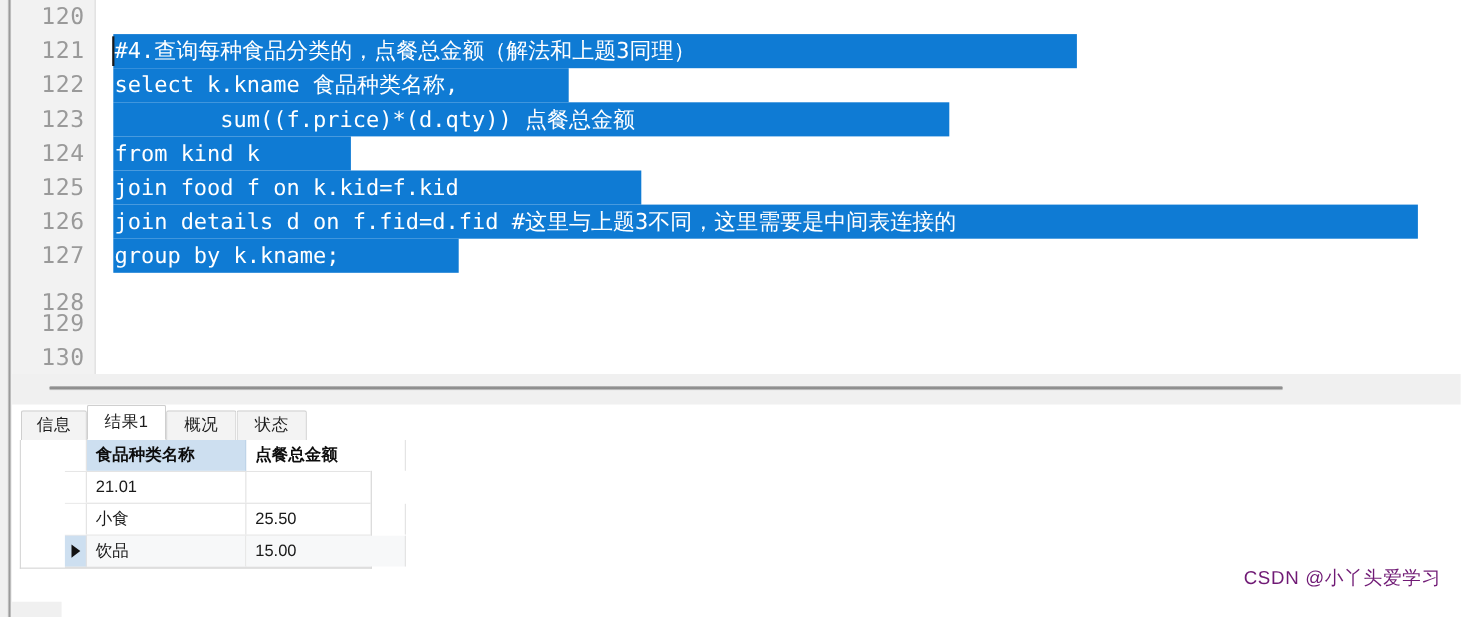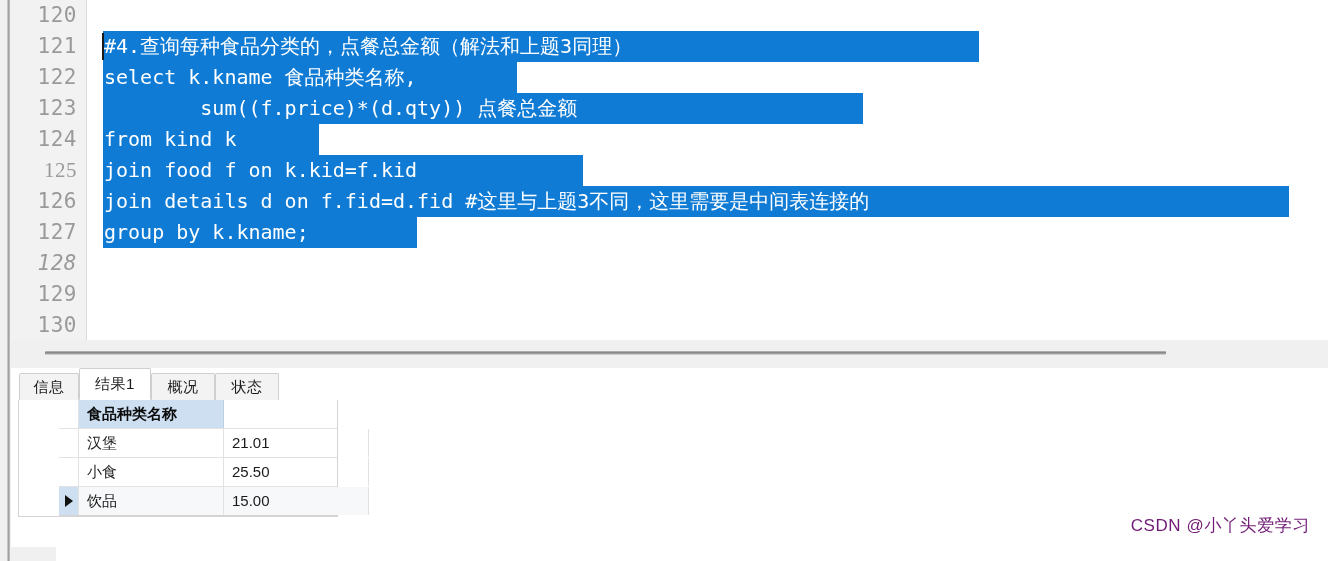--- a/index.html
+++ b/index.html
@@ -233,24 +233,24 @@
   <div class="rail"></div>
 </div>
 
 <div class="editor-pane">
   <div class="gutter" id="gutter">
       <div class="lineno" style="top: 0px;">120</div>
       <div class="lineno" style="top: 31px;">121</div>
       <div class="lineno" style="top: 62px;">122</div>
       <div class="lineno" style="top: 93px;">123</div>
       <div class="lineno" style="top: 124px;">124</div>
-      <div class="lineno" style="top: 155px; font-family: Liberation Serif, serif;">125</div>
+      <div class="lineno" style="top: 155px;">125</div>
       <div class="lineno" style="top: 186px;">126</div>
       <div class="lineno" style="top: 217px;">127</div>
-      <div class="lineno" style="top: 248px; font-style: italic;">128</div>
+      <div class="lineno" style="top: 260px;">128</div>
       <div class="lineno" style="top: 279px;">129</div>
       <div class="lineno" style="top: 310px;">130</div>
     </div>
   <div class="code-area" id="code-area">
       <div class="code-line" style="top: 0px; left: 16px;"></div>
       <div class="sel-band" style="top: 31px; left: 15px; width: 876px; background: rgb(15, 123, 212);"></div>
       <div class="code-line sel" style="top: 31px; left: 16px;">#4.查询每种食品分类的，点餐总金额（解法和上题3同理）</div>
       <div class="sel-band" style="top: 62px; left: 15px; width: 414px; background: rgb(15, 123, 212);"></div>
       <div class="code-line sel" style="top: 62px; left: 16px;">select k.kname 食品种类名称,</div>
       <div class="sel-band" style="top: 93px; left: 15px; width: 760px; background: rgb(15, 123, 212);"></div>
@@ -278,24 +278,24 @@
   <div class="tabstrip" id="tabstrip">
       <div class="tab" style="left: 8px; width: 60px;">信息</div>
       <div class="tab active" style="left: 68px; width: 72px;">结果1</div>
       <div class="tab" style="left: 140px; width: 64px;">概况</div>
       <div class="tab" style="left: 204px; width: 64px;">状态</div>
     </div>
   <div class="grid" id="result-grid">
       <div class="grid-row header">
         <div class="cell-marker hdr"></div>
         <div class="cell">食品种类名称</div>
+        <div class="cell val">点餐总金额</div>
       </div>
       <div class="grid-row">
         <div class="cell-marker"></div>
-        <div class="cell">汉堡</div>
         <div class="cell">21.01</div>
       </div>
       <div class="grid-row">
         <div class="cell-marker"></div>
         <div class="cell">小食</div>
         <div class="cell">25.50</div>
       </div>
       <div class="grid-row selected">
         <div class="cell-marker current">
           <span class="tri"></span>

